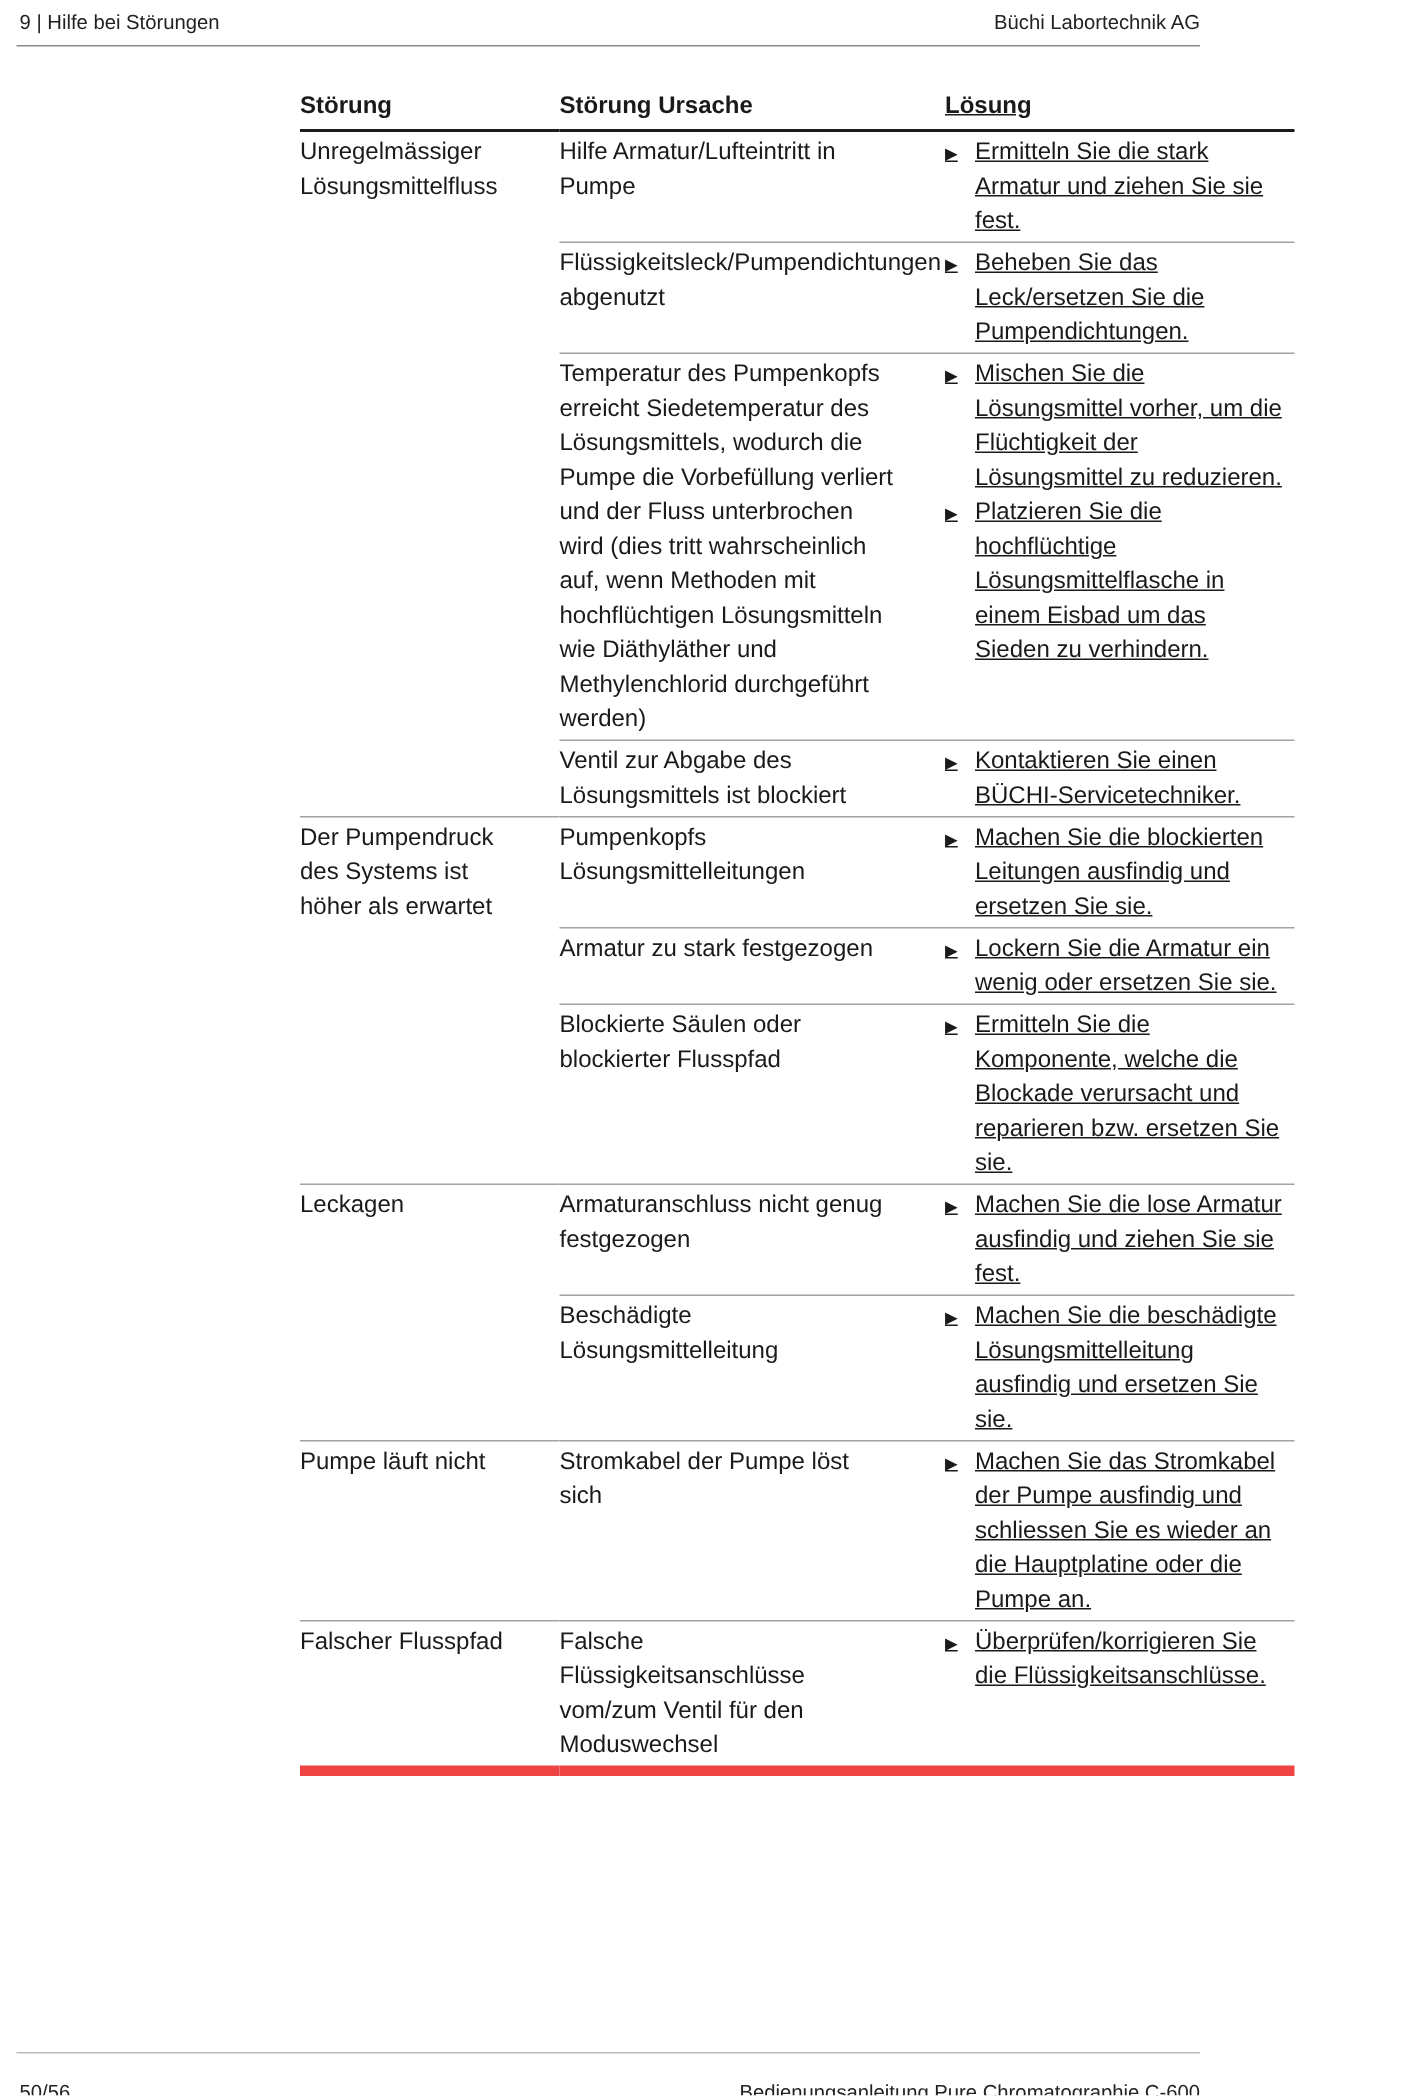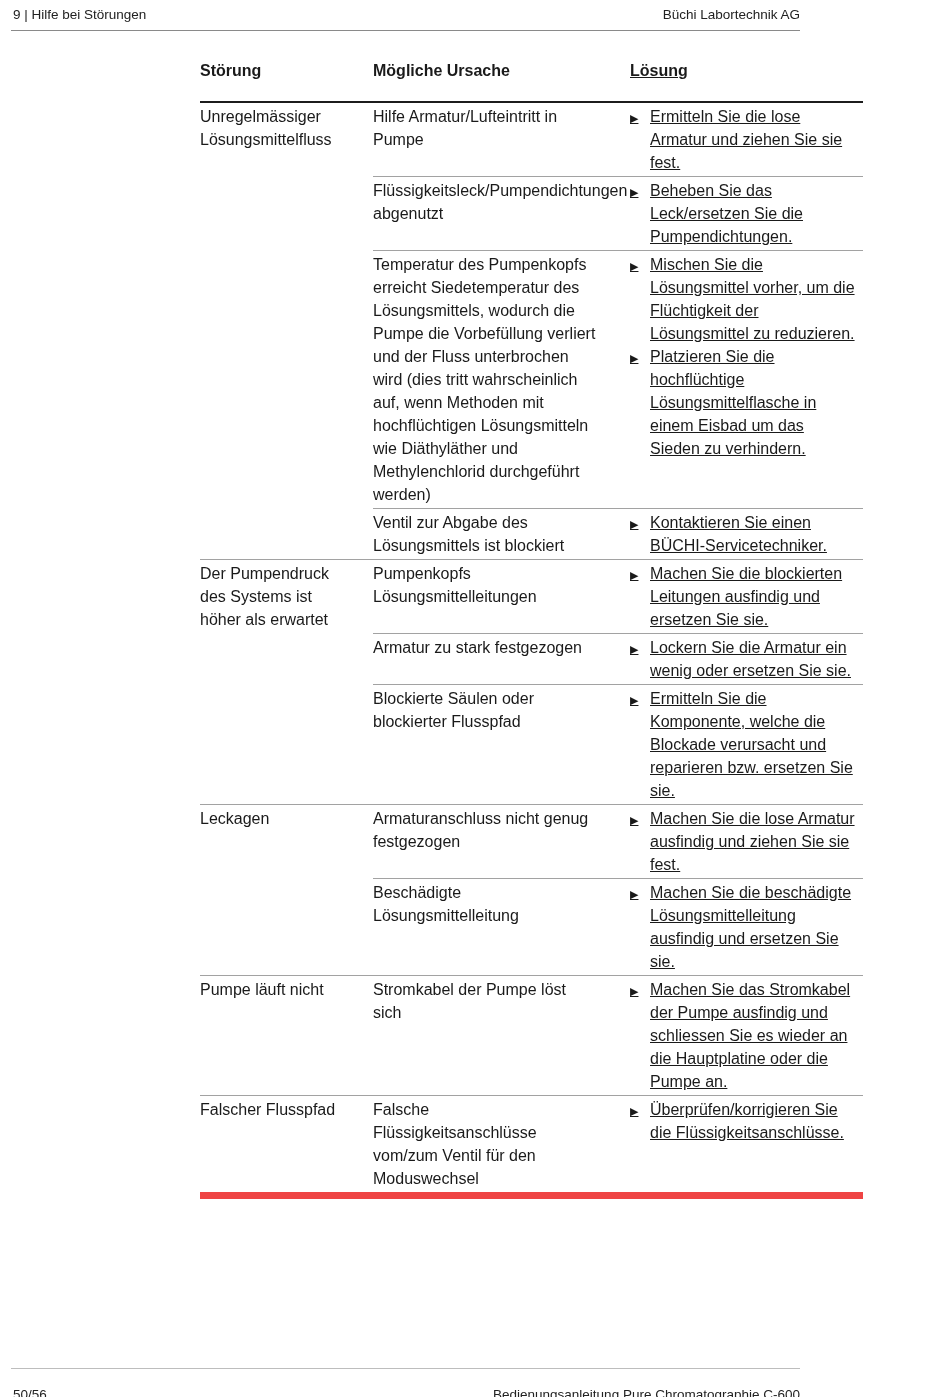--- a/index.html
+++ b/index.html
@@ -40,21 +40,21 @@
     width: 686px;
     border-collapse: collapse;
     table-layout: fixed;
     font-size: 16px;
     line-height: 23px;
     color: #1a1a1a;
   }
   table.trouble th {
     text-align: left;
     font-weight: bold;
-    padding: 0 0 19px 0;
+    padding: 0 0 4px 0;
     border-bottom: 2px solid #1c1c1c;
     vertical-align: bottom;
   }
   table.trouble td {
     vertical-align: top;
     padding: 2px 0 2px 0;
   }
   .c1 { padding-right: 33px !important; }
   .c2 { padding-right: 33.4px !important; }
   .c3 { padding-right: 29px !important; text-decoration: underline; }
@@ -93,33 +93,33 @@
 
   <table class="trouble">
     <colgroup>
       <col style="width:173px">
       <col style="width:257px">
       <col style="width:256px">
     </colgroup>
     <thead>
       <tr>
         <th class="c1">Störung</th>
-        <th class="c2">Mögliche Ursache</th>
+        <th class="c2">Störung Ursache</th>
         <th class="c3">Lösung</th>
       </tr>
     </thead>
     <tbody>
 
       <tr>
         <td class="c1" rowspan="4">Unregelmässiger Lösungsmittelfluss</td>
         <td class="c2">Hilfe Armatur/Lufteintritt in Pumpe</td>
         <td class="c3">
           <div class="sol">
             <span class="blt">▶</span>
-            <span class="stxt">Ermitteln Sie die lose Armatur und ziehen Sie sie fest.</span>
+            <span class="stxt">Ermitteln Sie die stark Armatur und ziehen Sie sie fest.</span>
           </div>
         </td>
       </tr>
       <tr class="sub">
         <td class="c2">Flüssigkeitsleck/Pumpendichtungen abgenutzt</td>
         <td class="c3">
           <div class="sol">
             <span class="blt">▶</span>
             <span class="stxt">Beheben Sie das Leck/ersetzen Sie die Pumpendichtungen.</span>
           </div>

